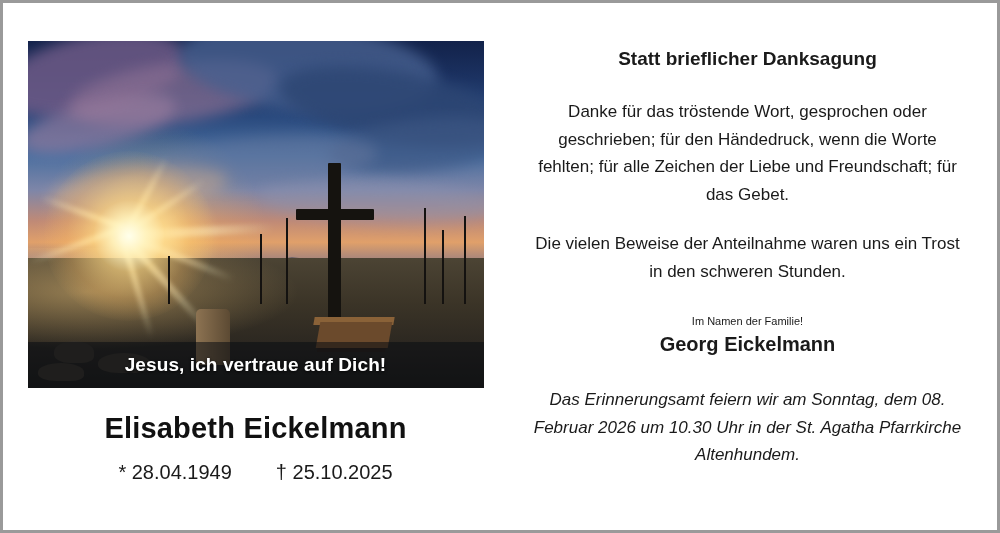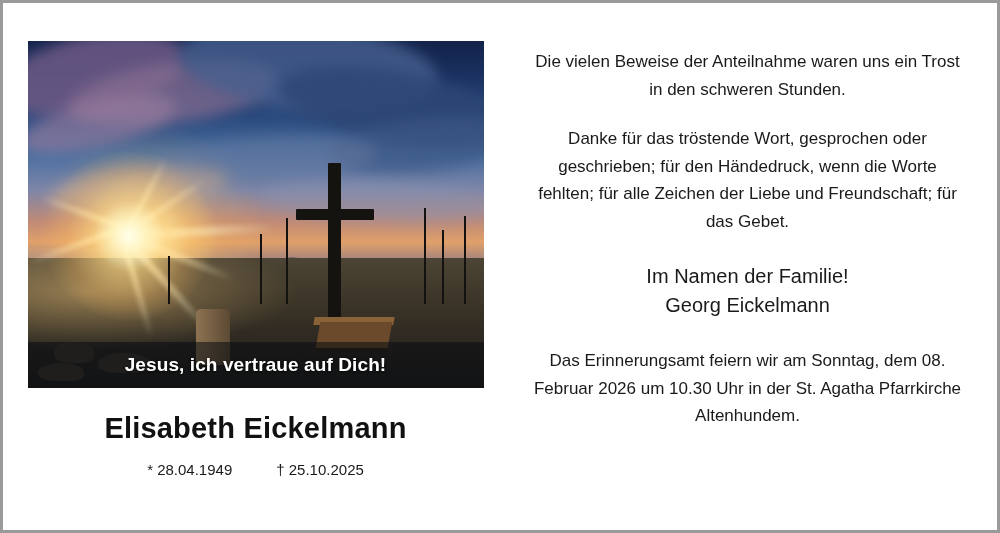--- a/index.html
+++ b/index.html
@@ -190,21 +190,21 @@
   }
   .maiden-name {
     margin-top: 9px;
     font-size: 17px;
     color: #1a1a1a;
   }
   .dates-row {
     margin-top: 16px;
     display: flex;
     gap: 44px;
-    font-size: 15px;
+    font-size: 20px;
     color: #1a1a1a;
   }
   
   .right-col {
     flex: 1;
     box-sizing: border-box;
     padding: 45px 30px 0 20px;
     text-align: center;
     color: #1a1a1a;
   }
@@ -212,32 +212,33 @@
     font-size: 19px;
     font-weight: bold;
     margin-bottom: 28px;
   }
   .para {
     font-size: 17px;
     line-height: 1.62;
     margin: 0 0 22px 0;
   }
   .family-line {
-    font-size: 20px;
+    font-size: 11px;
     margin: 30px 0 6px 0;
   }
   .family-name {
     font-size: 20px;
-    font-weight: normal;
+    font-weight: bold;
     margin-bottom: 30px;
   }
   .service-para {
     font-size: 17px;
     line-height: 1.62;
     margin: 0;
+    font-style: italic;
   }
 </style>
 </head>
 <body>
 
 <div class="card">
 
   <div class="left-col">
 
     <div class="photo-wrap">
@@ -291,20 +292,21 @@
     </div>
 
     <div class="deceased-name">Elisabeth Eickelmann</div>
     <div class="dates-row">
       <span>* 28.04.1949</span>
       <span>† 25.10.2025</span>
     </div>
   </div>
 
   <div class="right-col">
+    <div class="thanks-title">Statt brieflicher Danksagung</div>
+    <p class="para">Danke für das tröstende Wort, gesprochen oder geschrieben; für den Händedruck, wenn die Worte fehlten; für alle Zeichen der Liebe und Freundschaft; für das Gebet.</p>
     <p class="para">Die vielen Beweise der Anteilnahme waren uns ein Trost in den schweren Stunden.</p>
-    <p class="para">Danke für das tröstende Wort, gesprochen oder geschrieben; für den Händedruck, wenn die Worte fehlten; für alle Zeichen der Liebe und Freundschaft; für das Gebet.</p>
     <div class="family-line">Im Namen der Familie!</div>
     <div class="family-name">Georg Eickelmann</div>
     <p class="service-para">Das Erinnerungsamt feiern wir am Sonntag, dem 08. Februar 2026 um 10.30 Uhr in der St. Agatha Pfarrkirche Altenhundem.</p>
   </div>
 
 </div>
 
 </body></html>

